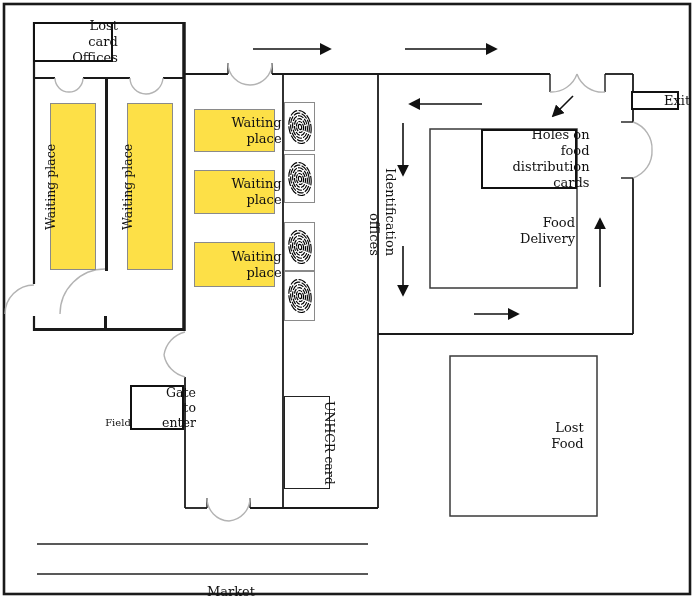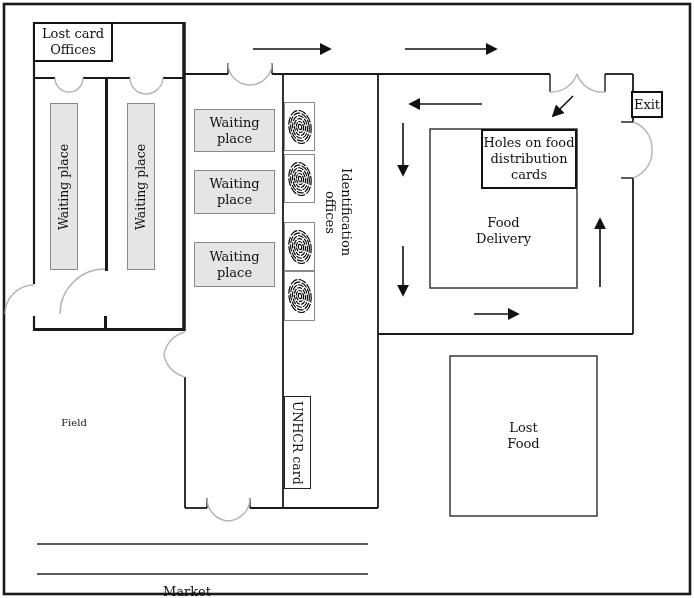--- a/index.html
+++ b/index.html
@@ -4,25 +4,26 @@
 <style>
   html,body{margin:0;padding:0;background:#fff;}
   #canvas{
     position:relative;width:694px;height:598px;background:#ffffff;
     font-family:"DejaVu Serif","Liberation Serif",serif;color:#111;
     overflow:hidden;
   }
   #plan-svg{position:absolute;left:0;top:0;}
   .label{
     position:absolute;display:flex;align-items:center;justify-content:center;
-    text-align:center;white-space:pre-line;color:#111;line-height:1.22;
+    text-align:right;white-space:pre-line;color:#111;line-height:1.22;
     font-size:13px;
+    padding-left:44px;
   }
   .boxed{background:#fff;border:2.2px solid #111;box-sizing:border-box;}
-  .gray-box{background:#e5e5e5;border:1.2px solid #8a8a8a;box-sizing:border-box;}
+  .gray-box{background:#fde047;border:1.2px solid #8a8a8a;box-sizing:border-box;}
   .vtext-down{writing-mode:vertical-rl;}                      
   .vtext-up{writing-mode:vertical-rl;transform:rotate(180deg);} 
   .fp-box{
     position:absolute;left:284px;width:31px;background:#fff;
     border:1.2px solid #8a8a8a;box-sizing:border-box;
     display:flex;align-items:center;justify-content:center;
   }
 </style>
 </head>
 <body>
@@ -188,23 +189,25 @@
 
   <div class="label vtext-down" style="left:284px;top:396px;width:27px;height:93px;font-size:12.5px;background:#fff;border:1.4px solid #222;box-sizing:border-box;">UNHCR card</div>
 
   <div class="label boxed" style="left:481px;top:129px;width:96px;height:60px;">Holes on food
 distribution
 cards</div>
 
   <div class="label" style="left:430px;top:206px;width:147px;height:50px;">Food
 Delivery</div>
 
-  <div class="label boxed" style="left:631px;top:91px;width:32px;height:27px;">Exit</div>
+  <div class="label boxed" style="left:631px;top:91px;width:32px;height:19px;">Exit</div>
 
   <div class="label" style="left:450px;top:409px;width:147px;height:53px;">Lost
 Food</div>
 
+  <div class="label boxed" style="left:130px;top:385px;width:54px;height:45px;font-size:12.5px;">Gate
+to enter</div>
 
   <div class="label" style="left:46px;top:413px;width:56px;height:20px;font-size:10px;">Field</div>
 
   <div class="label" style="left:37px;top:582px;width:300px;height:20px;">Market</div>
 
 </div>
 
 </body></html>

